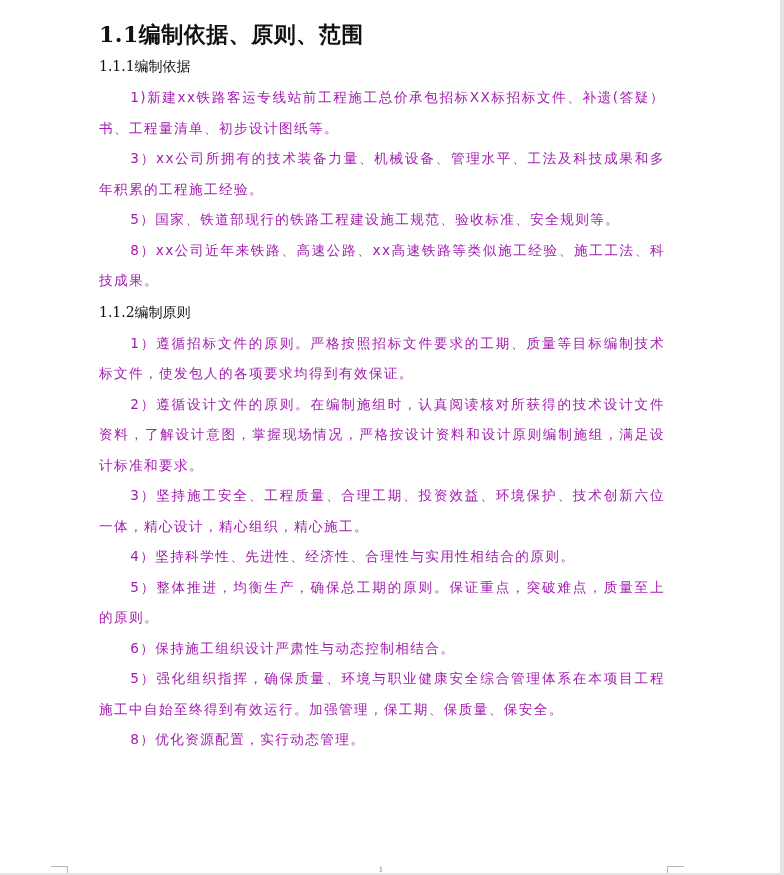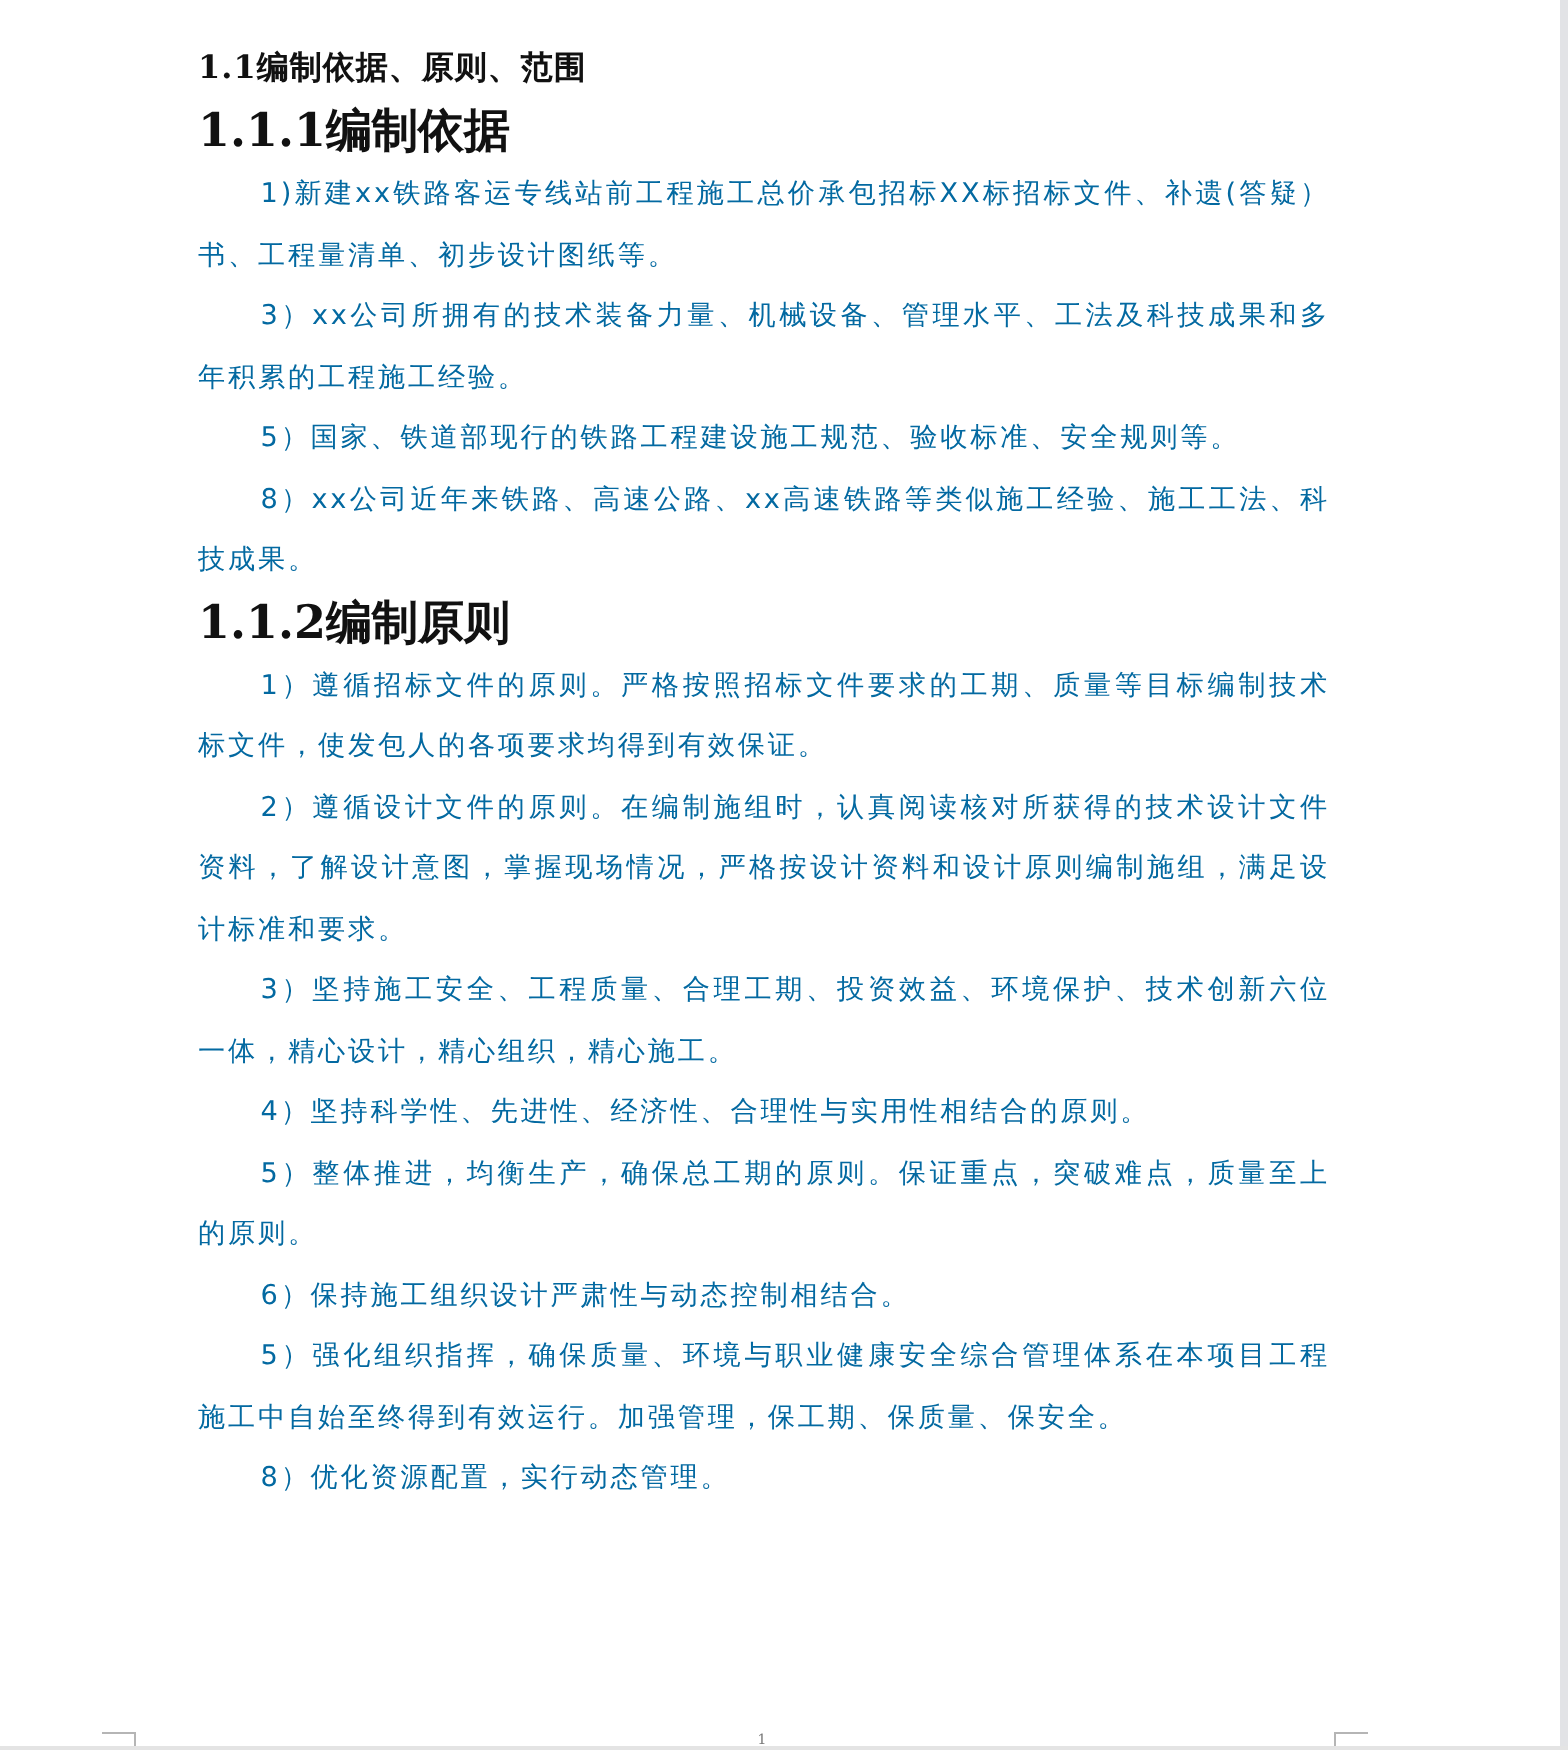--- a/index.html
+++ b/index.html
@@ -15,31 +15,31 @@
     }
     .top-clip {
       position: absolute; left: 0; top: -14px; width: 780px; text-align: center;
       font-size: 18px; font-weight: bold; color: #111; height: 16px; overflow: hidden;
       letter-spacing: 6px;
     }
     .content {
       position: absolute; left: 99px; top: 18px; width: 566px;
     }
     .h2 {
-      font-size: 16px; font-weight: bold; height: 32px; line-height: 32px;
+      font-size: 22px; font-weight: bold; height: 32px; line-height: 32px;
       font-family: "DejaVu Serif", serif; letter-spacing: 0.5px; white-space: nowrap;
     }
     .h3 {
-      font-size: 23px; font-weight: bold; height: 32px; line-height: 32px;
+      font-size: 14px; font-weight: normal; height: 32px; line-height: 32px;
       font-family: "DejaVu Serif", serif; white-space: nowrap;
     }
     .para {
       font-size: 13.6px; line-height: 30.5px; text-indent: 2.3em;
       letter-spacing: 1.4px; text-align: justify; text-align-last: left;
-      font-family: "DejaVu Sans", sans-serif; color: #0369a1;
+      font-family: "DejaVu Sans", sans-serif; color: #a21caf;
     }
     .scrollbar {
       position: absolute; right: 0; top: 0; width: 4px; height: 875px; background: #e2e3e6;
     }
     .bottom-strip {
       position: absolute; left: 0; bottom: 0; width: 784px; height: 2px; background: #e4e4e4;
     }
     .corner {
       position: absolute; top: 866px; width: 16px; height: 8px;
       border-top: 1px solid #b5b5b5;

